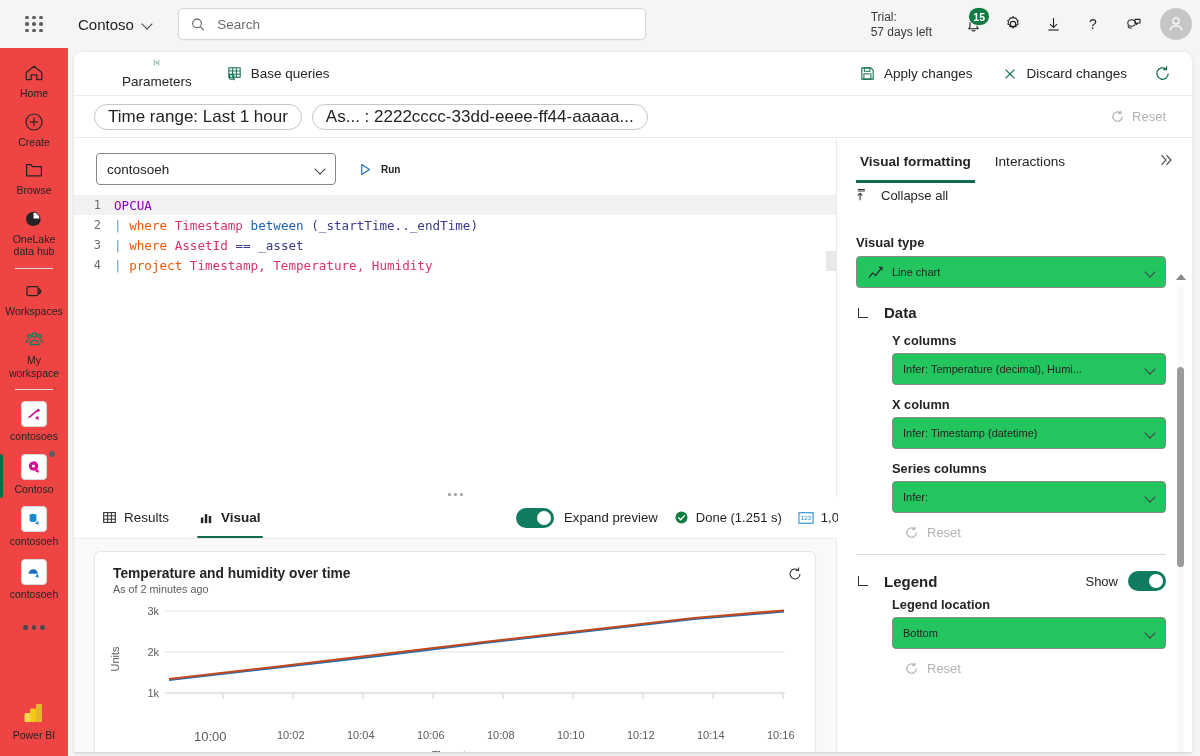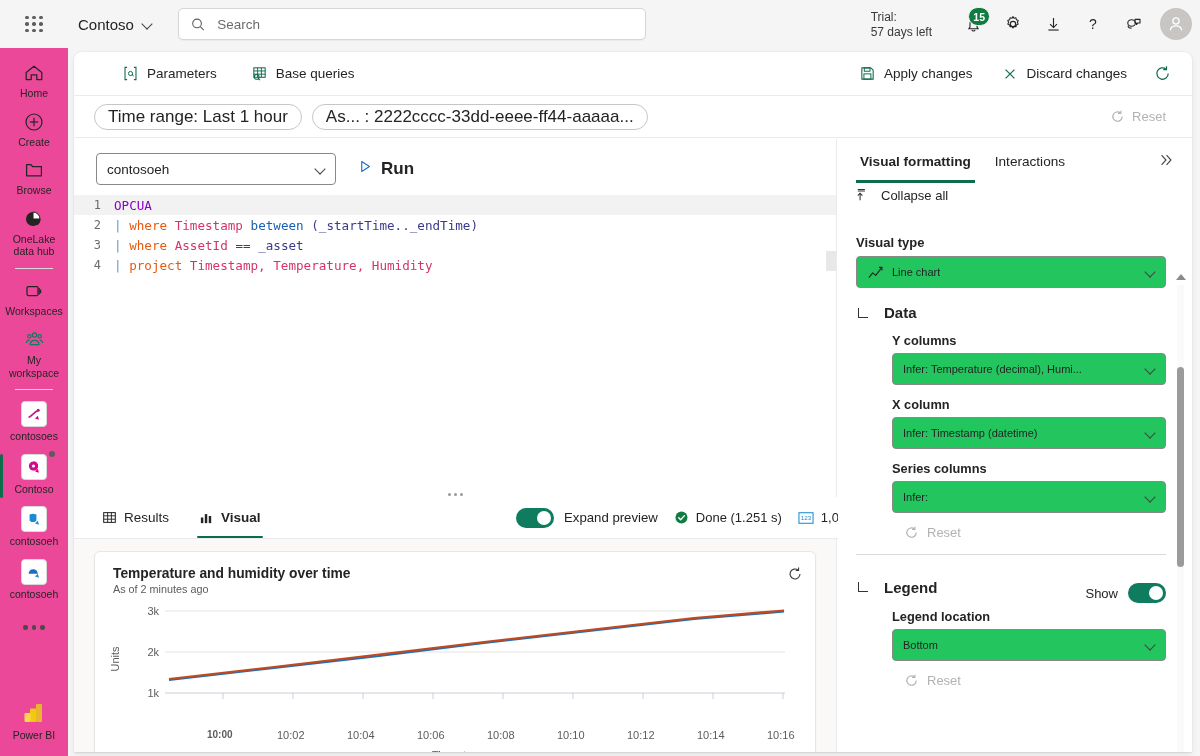--- a/index.html
+++ b/index.html
@@ -65,21 +65,21 @@
     border:1.5px solid #f5f5f5; font-weight:600;
   }
   .avatar {
     width:32px; height:32px; border-radius:50%; background:#c8c6c4;
     display:flex; align-items:center; justify-content:center; margin-left:6px; cursor:pointer;
   }
 
   
   .rail {
     position:absolute; left:0; top:48px; width:68px; height:708px;
-    background:#ec4899; display:flex; flex-direction:column;
+    background:#ef4444; display:flex; flex-direction:column;
     align-items:center; padding-top:8px;
   }
   .rail-item {
     width:66px; display:flex; flex-direction:column; align-items:center;
     padding:6px 0 5px; cursor:pointer; position:relative; border-radius:4px;
   }
   .rail-label {
     font-size:10.5px; color:#242424; text-align:center; line-height:12.5px;
     margin-top:3px; max-width:62px;
   }
@@ -133,21 +133,21 @@
     position:absolute; left:0; top:87px; width:763px; height:358px;
     border-right:1px solid #ebebeb; background:#fff;
   }
   .dbrow { display:flex; align-items:center; padding:14px 0 0 22px; gap:14px; }
   .dbselect {
     width:240px; height:32px; border:1px solid #8a8886; border-radius:4px;
     display:flex; align-items:center; padding:0 10px; font-size:13.5px;
     background:#fff; cursor:pointer;
   }
   .dbselect .chev-sm { margin-left:auto; }
-  .runbtn { display:flex; gap:8px; font-size:17px; cursor:pointer;
+  .runbtn { display:flex; align-items:center; gap:8px; font-size:10px; cursor:pointer;
             color:#242424; font-weight:600; padding:4px 8px; border-radius:4px; }
 
   .codearea {
     position:absolute; left:0; top:56px; right:0; bottom:0;
     font-family:"DejaVu Sans Mono", monospace; font-size:12.6px;
   }
   .codeline { display:flex; height:20px; align-items:center; }
   .codeline.cur { background:#f2f2f2; }
   .ln { width:40px; text-align:right; padding-right:13px; color:#6b6b6b; font-size:12px; flex:none;}
   .ctext { white-space:pre; }
@@ -238,21 +238,21 @@
     content:""; position:absolute; left:2px; top:2px; width:9px; height:9px;
     border-right:1.5px solid #333; border-bottom:1.5px solid #333; transform:rotate(45deg);
   }
   .indent { padding-left:36px; }
   .sublabel { font-size:12.8px; font-weight:700; color:#242424; margin:12px 0 5px; }
   .reset-sm {
     display:flex; align-items:center; gap:8px; font-size:13px;
     color:#b4b2b0; margin:12px 0 0 12px;
   }
   .divider { height:1px; background:#d9d9d9; margin:14px 0 0; }
-  .show-wrap { margin-left:auto; display:flex; align-items:center; gap:10px;margin-top:12px; }
+  .show-wrap { margin-left:auto; display:flex; align-items:center; gap:10px; }
   .show-lbl { font-size:13px; color:#242424; }
   .pscroll {
     position:absolute; right:6px; top:132px; width:11px; height:600px;
   }
   .pscroll .trk { position:absolute; left:2px; top:14px; bottom:14px; width:7px; background:#fafafa; }
   .pscroll .thm {
     position:absolute; left:2px; top:96px; width:7px; height:200px;
     background:#9b9b9b; border-radius:4px; cursor:pointer;
   }
   .arrw { width:11px; height:11px; display:flex; align-items:center; justify-content:center; cursor:pointer; }
@@ -440,21 +440,21 @@
       <rect x="9" y="8.5" width="6" height="13.5" rx="1" fill="#f2c811"></rect>
       <rect x="3.5" y="13" width="6" height="9" rx="1" fill="#f7d64a"></rect>
     </svg>
     <div class="rail-label">Power BI</div>
   </div>
 </div>
 
 <div class="card">
 
   <div class="cmdbar">
-    <div class="cmd" style="margin-left:26px;">
+    <div class="cmd" style="margin-left:26px;flex-direction:column;">
       <svg width="17" height="17" viewBox="0 0 18 18">
         <path d="M5.4 2.5H3.2v13h2.2M12.6 2.5h2.2v13h-2.2" fill="none" stroke="#0f6c4a" stroke-width="1.15"></path>
         <circle cx="9" cy="9" r="2.2" fill="none" stroke="#0f6c4a" stroke-width="1.05"></circle>
         <path d="M11.2 9v1.4c0 .8.5 1.2 1 1.2" fill="none" stroke="#0f6c4a" stroke-width="1.05"></path>
       </svg>
       <span>Parameters</span>
     </div>
     <div class="cmd" style="margin-left:14px;">
       <svg width="17" height="17" viewBox="0 0 18 18">
         <rect x="3" y="3" width="12" height="10" fill="none" stroke="#0f6c4a" stroke-width="1.1"></rect>
@@ -637,21 +637,21 @@
         <line x1="466" y1="94" x2="466" y2="100" stroke="#c9cfd6" stroke-width="1"></line>
         <line x1="536" y1="94" x2="536" y2="100" stroke="#c9cfd6" stroke-width="1"></line>
         <line x1="606" y1="94" x2="606" y2="100" stroke="#c9cfd6" stroke-width="1"></line>
         <line x1="676" y1="94" x2="676" y2="100" stroke="#c9cfd6" stroke-width="1"></line>
 
         <polyline points="62,81 167,69 272,57 377,44 482,32 587,20 677,12.5" fill="none" stroke="#1f6fb4" stroke-width="2.1"></polyline>
         <polyline points="62,80 167,68 272,55.5 377,43 482,31 587,19 677,11.5" fill="none" stroke="#c4481d" stroke-width="2.1"></polyline>
       </svg>
 
       <div style="position:relative; height:16px; margin-left:12px;">
-        <span style="position:absolute;left:88px;font-size:10px;color:#5c5c5c;font-weight:bold;">10:00</span>
+        <span style="position:absolute;left:75px;font-size:13px;color:#5c5c5c;">10:00</span>
         <span style="position:absolute;left:158px;font-size:11px;color:#5c5c5c;">10:02</span>
         <span style="position:absolute;left:228px;font-size:11px;color:#5c5c5c;">10:04</span>
         <span style="position:absolute;left:298px;font-size:11px;color:#5c5c5c;">10:06</span>
         <span style="position:absolute;left:368px;font-size:11px;color:#5c5c5c;text-align:center;">10:08</span>
         <span style="position:absolute;left:438px;font-size:11px;color:#5c5c5c;">10:10</span>
         <span style="position:absolute;left:508px;font-size:11px;color:#5c5c5c;">10:12</span>
         <span style="position:absolute;left:578px;font-size:11px;color:#5c5c5c;">10:14</span>
         <span style="position:absolute;left:648px;font-size:11px;color:#5c5c5c;">10:16</span>
       </div>
       <div style="text-align:center; font-size:11.5px; color:#5c5c5c; margin-top:4px; padding-left:16px;">Timestamp</div>

